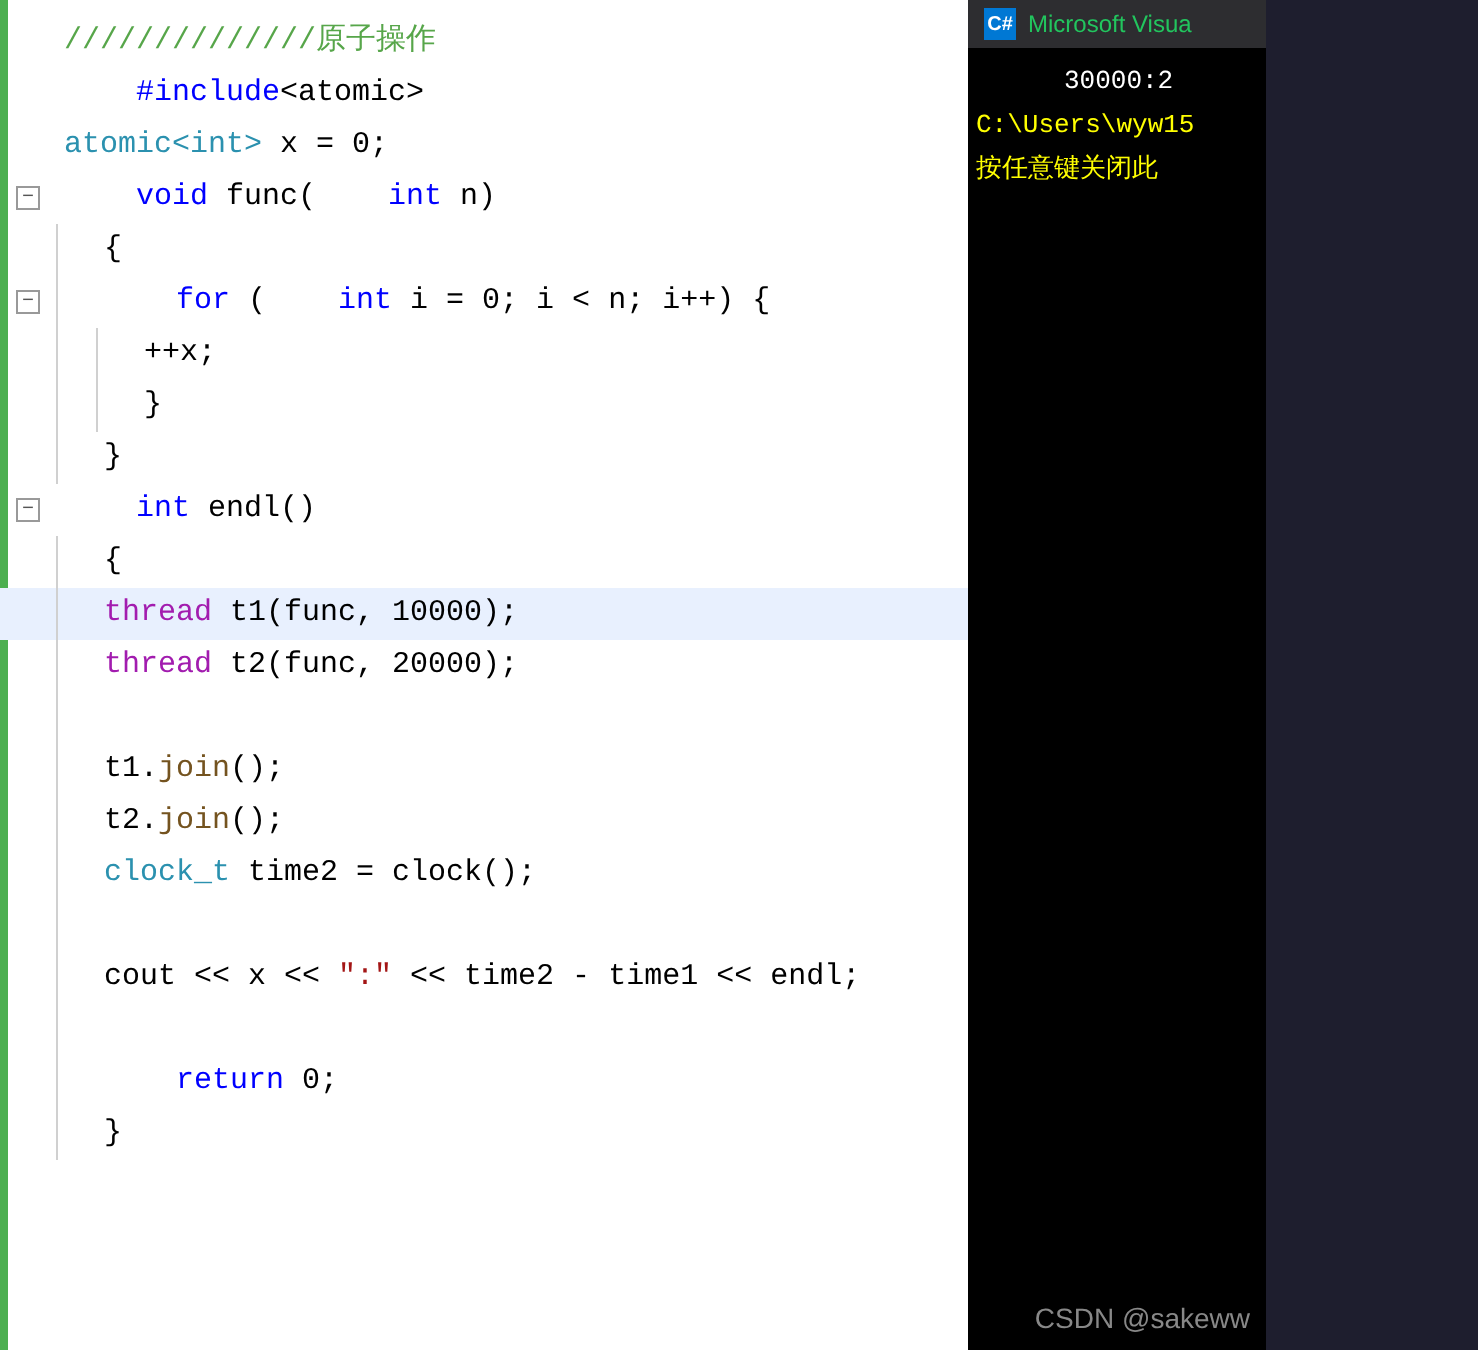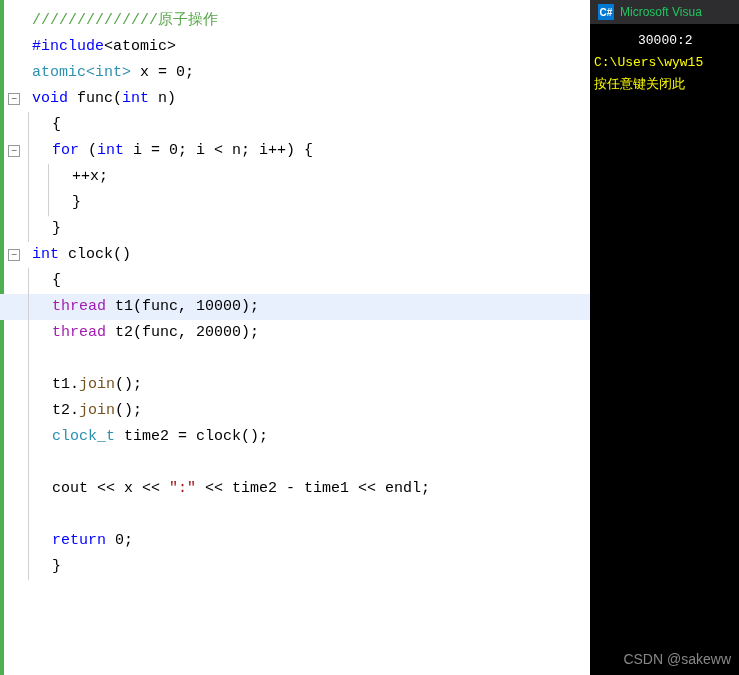--- a/index.html
+++ b/index.html
@@ -7,21 +7,21 @@
       width: 739px;
       height: 675px;
       background: #1e1e2e;
       font-family: 'Courier New', Consolas, monospace;
       font-size: 15px;
       overflow: hidden;
       display: flex;
     }
 
     .editor-panel {
-      width: 590px;
+      width: 484px;
       height: 675px;
       background: #ffffff;
       position: relative;
       overflow: hidden;
     }
 
     .code-area {
       padding: 8px 0;
       position: relative;
     }
@@ -69,21 +69,21 @@
     }
 
     .code-text {
       white-space: pre;
       line-height: 26px;
       padding-left: 4px;
     }
 
     
     .c-comment { color: #57a64a; }
-    .c-keyword { color: #0000ff; }
+    .c-keyword { color: #0000ff; margin-left: 36px; }
     .c-type { color: #2b91af; }
     .c-string { color: #a31515; }
     .c-func { color: #74531f; }
     .c-thread { color: #a21caf; }
     .c-plain { color: #000000; }
 
     .terminal-panel {
       width: 149px;
       height: 675px;
       background: #000000;
@@ -228,21 +228,21 @@
         <div class="line-content">
           <div class="indent-guide"></div>
           <span class="code-text"><span class="c-plain">}</span></span>
         </div>
       </div>
       <div class="code-line">
         <div class="gutter">
           <div class="collapse-btn">−</div>
         </div>
         <div class="line-content">
-          <span class="code-text"><span class="c-keyword">int</span><span class="c-plain"> clock()</span></span>
+          <span class="code-text"><span class="c-keyword">int</span><span class="c-plain"> endl()</span></span>
         </div>
       </div>
       <div class="code-line">
         <div class="gutter"></div>
         <div class="line-content">
           <div class="indent-guide"></div>
           <span class="code-text"><span class="c-plain">{</span></span>
         </div>
       </div>
       <div class="code-line highlighted">

